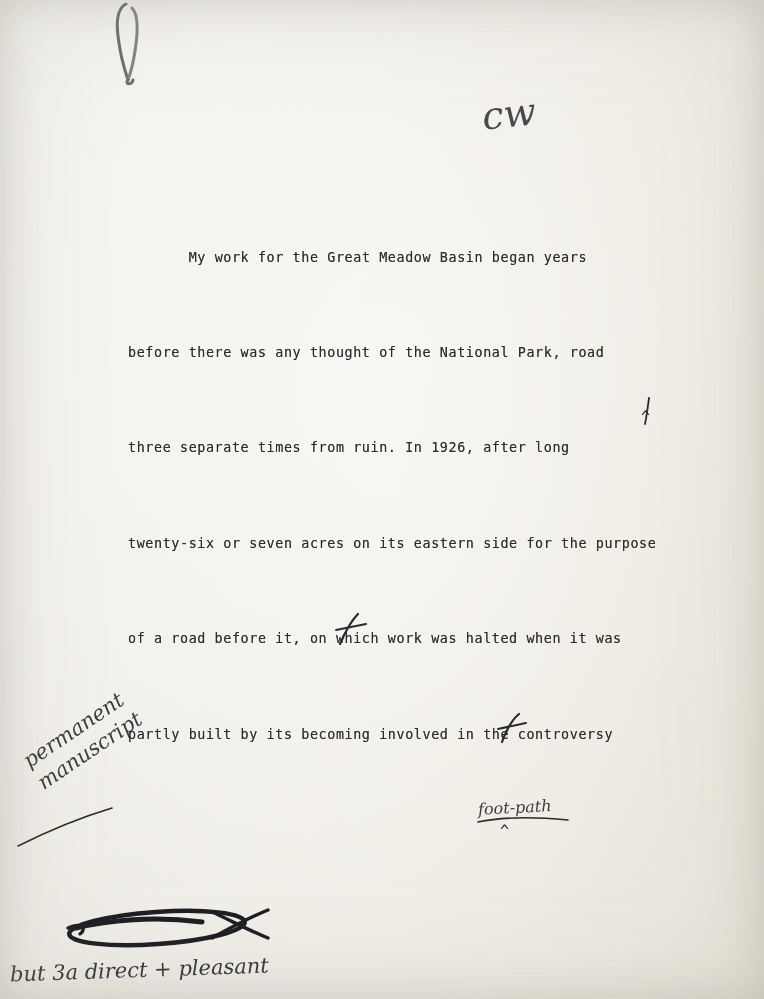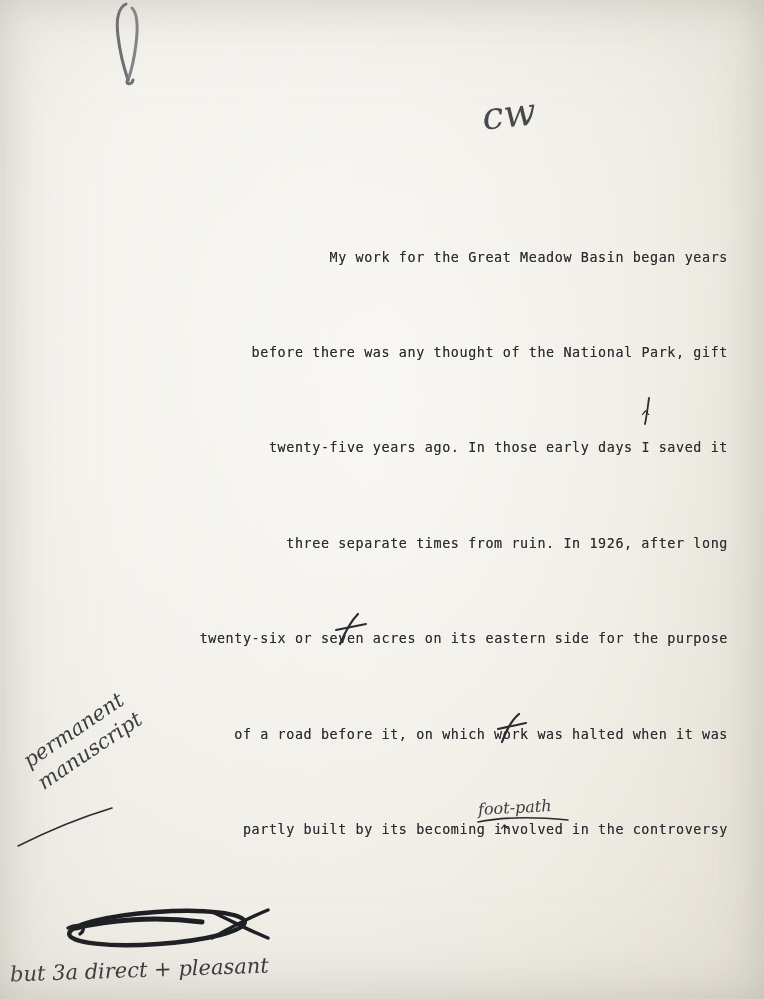--- a/index.html
+++ b/index.html
@@ -36,21 +36,21 @@
     left: 128px;
     top: 178px;
     width: 600px;
     color: #2b2b30;
     font-size: 13.4px;
     line-height: 31.8px;
     letter-spacing: 0.6px;
     white-space: pre-wrap;
     text-shadow: 0 0 0.6px rgba(40,40,45,0.55);
   }
-  .typed .ln { display: block; text-align: right; }
+  .typed .ln { display: block; }
 
   
   .paperclip {
     position: absolute;
     left: 112px;
     top: 2px;
     width: 34px;
     height: 90px;
     pointer-events: none;
   }
@@ -114,22 +114,21 @@
   <div class="paper-tint"></div>
 
   <svg class="paperclip" viewBox="0 0 34 90">
     <path d="M14 2 C6 6, 4 18, 6 34 C8 52, 12 66, 16 78" stroke="#6e6e74" stroke-width="3" fill="none" stroke-linecap="round"></path>
     <path d="M20 6 C26 12, 26 26, 24 42 C22 58, 19 70, 16 78" stroke="#84848a" stroke-width="3" fill="none" stroke-linecap="round"></path>
     <path d="M16 78 C12 82, 20 84, 21 78" stroke="#6e6e74" stroke-width="3" fill="none" stroke-linecap="round"></path>
   </svg>
 
   <div class="typed">
     <span class="ln">       My work for the Great Meadow Basin began years</span>
-    <span class="ln">before there was any thought of the National Park, gift</span>
-    <span class="ln">twenty-five years ago. In those early days I saved it</span>
+    <span class="ln">before there was any thought of the National Park, road</span>
     <span class="ln">three separate times from ruin. In 1926, after long</span>
     <span class="ln">twenty-six or seven acres on its eastern side for the purpose</span>
     <span class="ln">of a road before it, on which work was halted when it was</span>
     <span class="ln">partly built by its becoming involved in the controversy</span>
     
     
     
     
     
     

